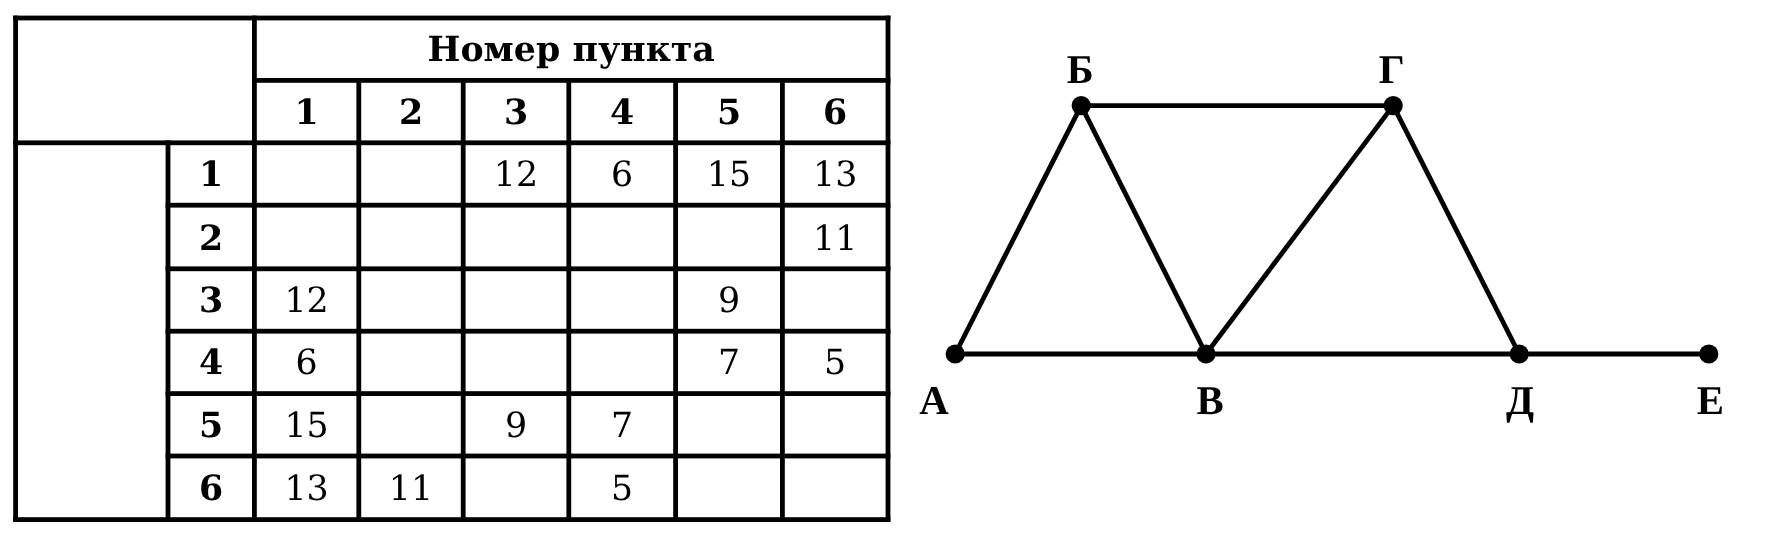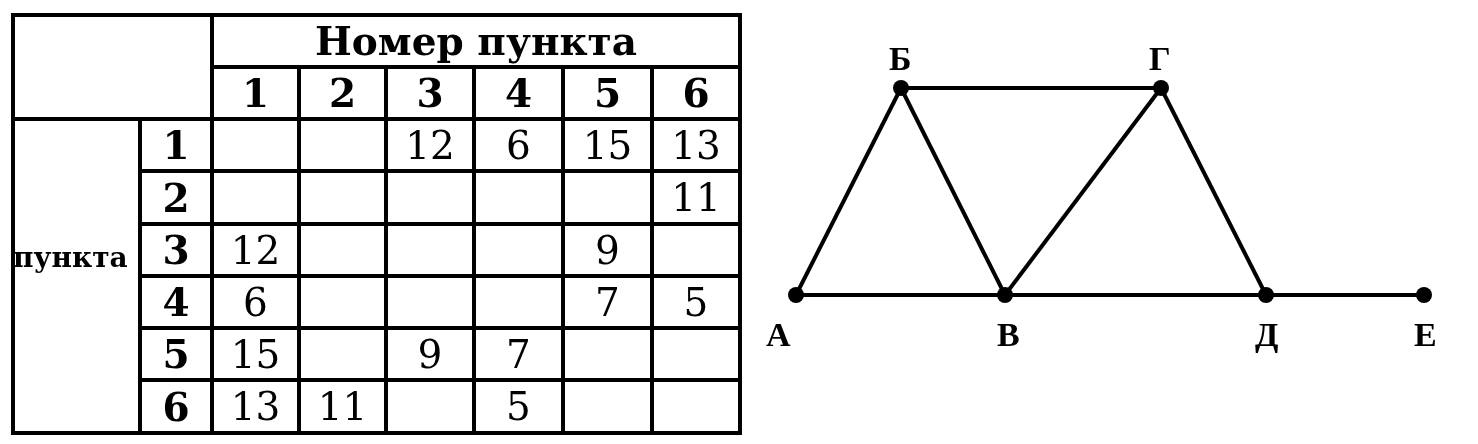--- a/index.html
+++ b/index.html
@@ -1,35 +1,34 @@
 <!DOCTYPE html>
 <html><head>
 <meta charset="utf-8">
 <style>
   html, body { margin:0; padding:0; background:#fff; }
   body { width:1478px; height:444px; position:relative; overflow:hidden; font-family:"DejaVu Serif","Liberation Serif",serif; color:#000; }
-  .cell { position:absolute; box-sizing:border-box; display:flex; align-items:center; justify-content:center; font-size:39px; }
+  .cell { position:absolute; box-sizing:border-box; display:flex; align-items:center; justify-content:center; font-size:29px; }
   .bold { font-weight:bold; }
   .line { position:absolute; background:#000; }
   svg { position:absolute; left:0; top:0; }
   .lbl { position:absolute; font-family:"Liberation Serif","DejaVu Serif",serif; font-size:34px; font-weight:bold; line-height:1; }
 </style>
 </head>
 <body>
 
 <div id="table">
     <div class="cell bold" style="left: 212px; top: 15px; width: 528px; height: 52px;">Номер пункта</div>
     <div class="cell bold" style="left: 212px; top: 67px; width: 87px; height: 52px;">1</div>
     <div class="cell bold" style="left: 299px; top: 67px; width: 87px; height: 52px;">2</div>
     <div class="cell bold" style="left: 386px; top: 67px; width: 88px; height: 52px;">3</div>
     <div class="cell bold" style="left: 474px; top: 67px; width: 89px; height: 52px;">4</div>
     <div class="cell bold" style="left: 563px; top: 67px; width: 89px; height: 52px;">5</div>
     <div class="cell bold" style="left: 652px; top: 67px; width: 88px; height: 52px;">6</div>
     <div class="cell bold" style="left: 13px; top: 119px; width: 127px; height: 314px; flex-direction: column; align-items: flex-start; justify-content: flex-start; padding-top: 112px; line-height: 54px; font-size: 28px;">
-      <span>пункта</span>
     </div>
     <div class="cell bold" style="left: 140px; top: 119px; width: 72px; height: 52px;">1</div>
     <div class="cell" style="left: 212px; top: 119px; width: 87px; height: 52px;"></div>
     <div class="cell" style="left: 299px; top: 119px; width: 87px; height: 52px;"></div>
     <div class="cell" style="left: 386px; top: 119px; width: 88px; height: 52px;">12</div>
     <div class="cell" style="left: 474px; top: 119px; width: 89px; height: 52px;">6</div>
     <div class="cell" style="left: 563px; top: 119px; width: 89px; height: 52px;">15</div>
     <div class="cell" style="left: 652px; top: 119px; width: 88px; height: 52px;">13</div>
     <div class="cell bold" style="left: 140px; top: 171px; width: 72px; height: 53px;">2</div>
     <div class="cell" style="left: 212px; top: 171px; width: 87px; height: 53px;"></div>

